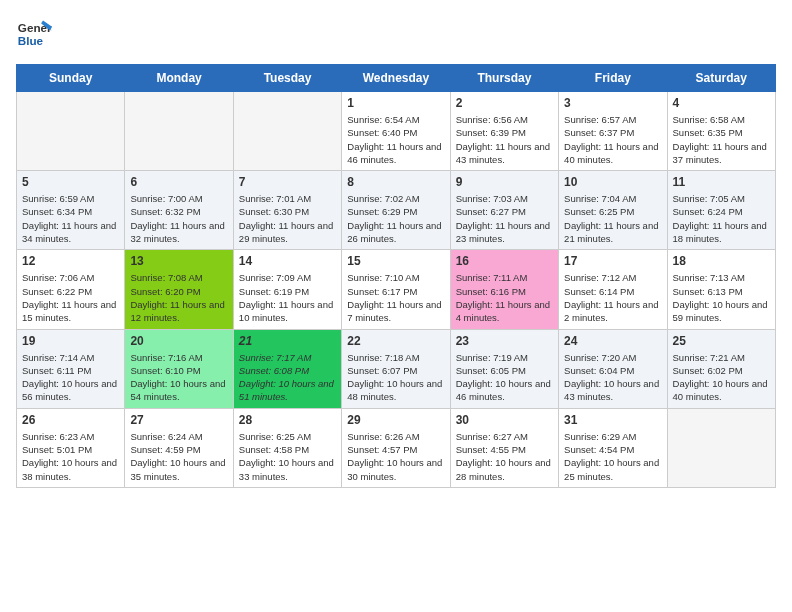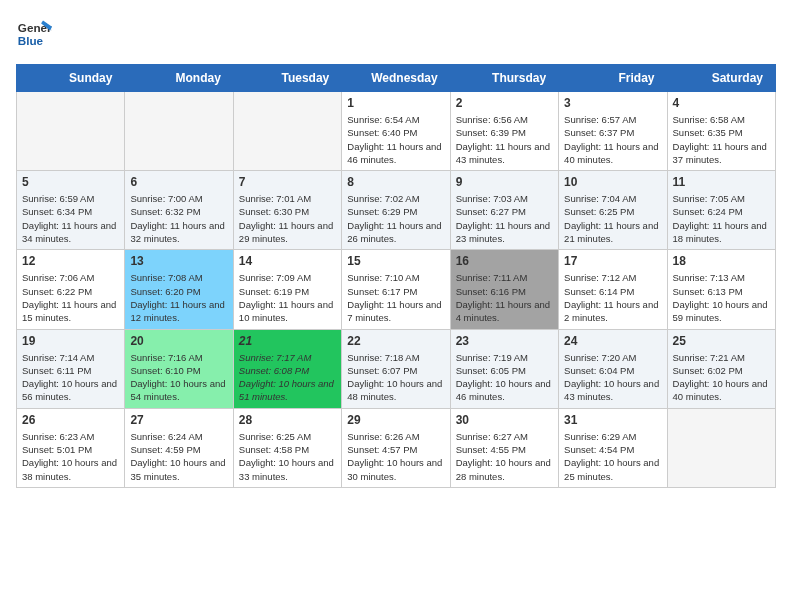--- a/index.html
+++ b/index.html
@@ -41,21 +41,21 @@
       width: 100%;
       border-collapse: collapse;
       border: 1px solid #ccc;
     }
     .calendar th {
       background: #2a6bba;
       color: #fff;
       font-size: 12px;
       font-weight: bold;
       padding: 6px 12px;
-      text-align: right;
+      text-align: center;
       border: 1px solid #2a6bba;
     }
     .calendar td {
       border: 1px solid #ccc;
       vertical-align: top;
       padding: 4px 5px;
       width: 108px;
       min-height: 80px;
       font-size: 10px;
       color: #333;
@@ -189,39 +189,39 @@
 Daylight: 11 hours and 18 minutes.</div>
         </td>
       </tr>
       <tr>
         <td style="background: rgb(255, 255, 255);">
           <span class="day-number">12</span>
           <div class="day-info">Sunrise: 7:06 AM
 Sunset: 6:22 PM
 Daylight: 11 hours and 15 minutes.</div>
         </td>
-        <td style="background: #7dd3fc;">
+        <td style="background: #84cc16;">
           <span class="day-number">13</span>
           <div class="day-info">Sunrise: 7:08 AM
 Sunset: 6:20 PM
 Daylight: 11 hours and 12 minutes.</div>
         </td>
         <td style="background: rgb(255, 255, 255);">
           <span class="day-number">14</span>
           <div class="day-info">Sunrise: 7:09 AM
 Sunset: 6:19 PM
 Daylight: 11 hours and 10 minutes.</div>
         </td>
         <td style="background: rgb(255, 255, 255);">
           <span class="day-number">15</span>
           <div class="day-info">Sunrise: 7:10 AM
 Sunset: 6:17 PM
 Daylight: 11 hours and 7 minutes.</div>
         </td>
-        <td style="background: #a3a3a3;">
+        <td style="background: #f9a8d4;">
           <span class="day-number">16</span>
           <div class="day-info">Sunrise: 7:11 AM
 Sunset: 6:16 PM
 Daylight: 11 hours and 4 minutes.</div>
         </td>
         <td style="background: rgb(255, 255, 255);">
           <span class="day-number">17</span>
           <div class="day-info">Sunrise: 7:12 AM
 Sunset: 6:14 PM
 Daylight: 11 hours and 2 minutes.</div>

